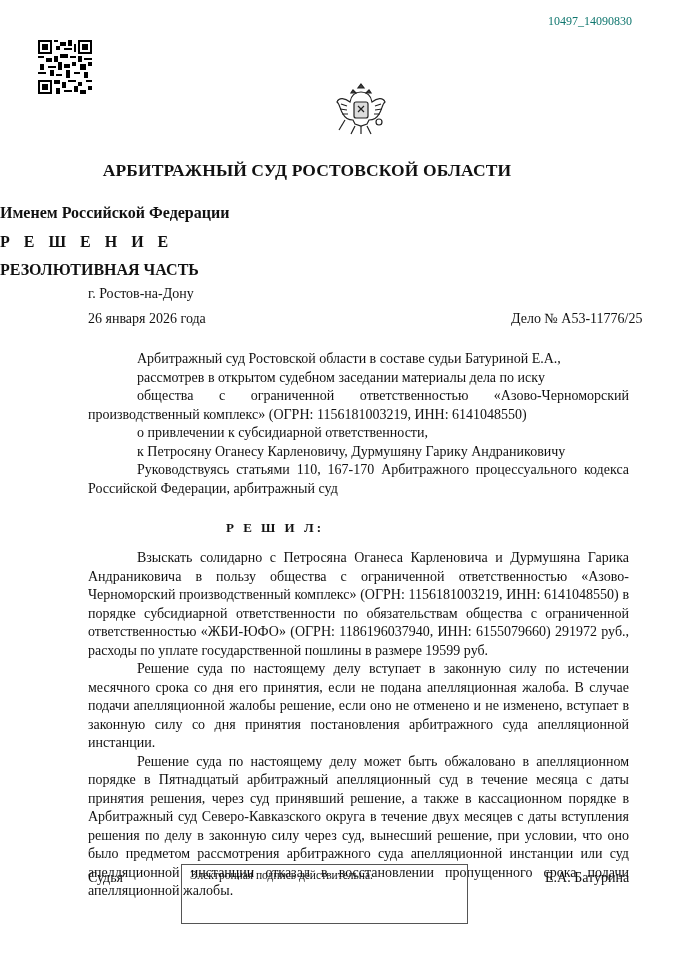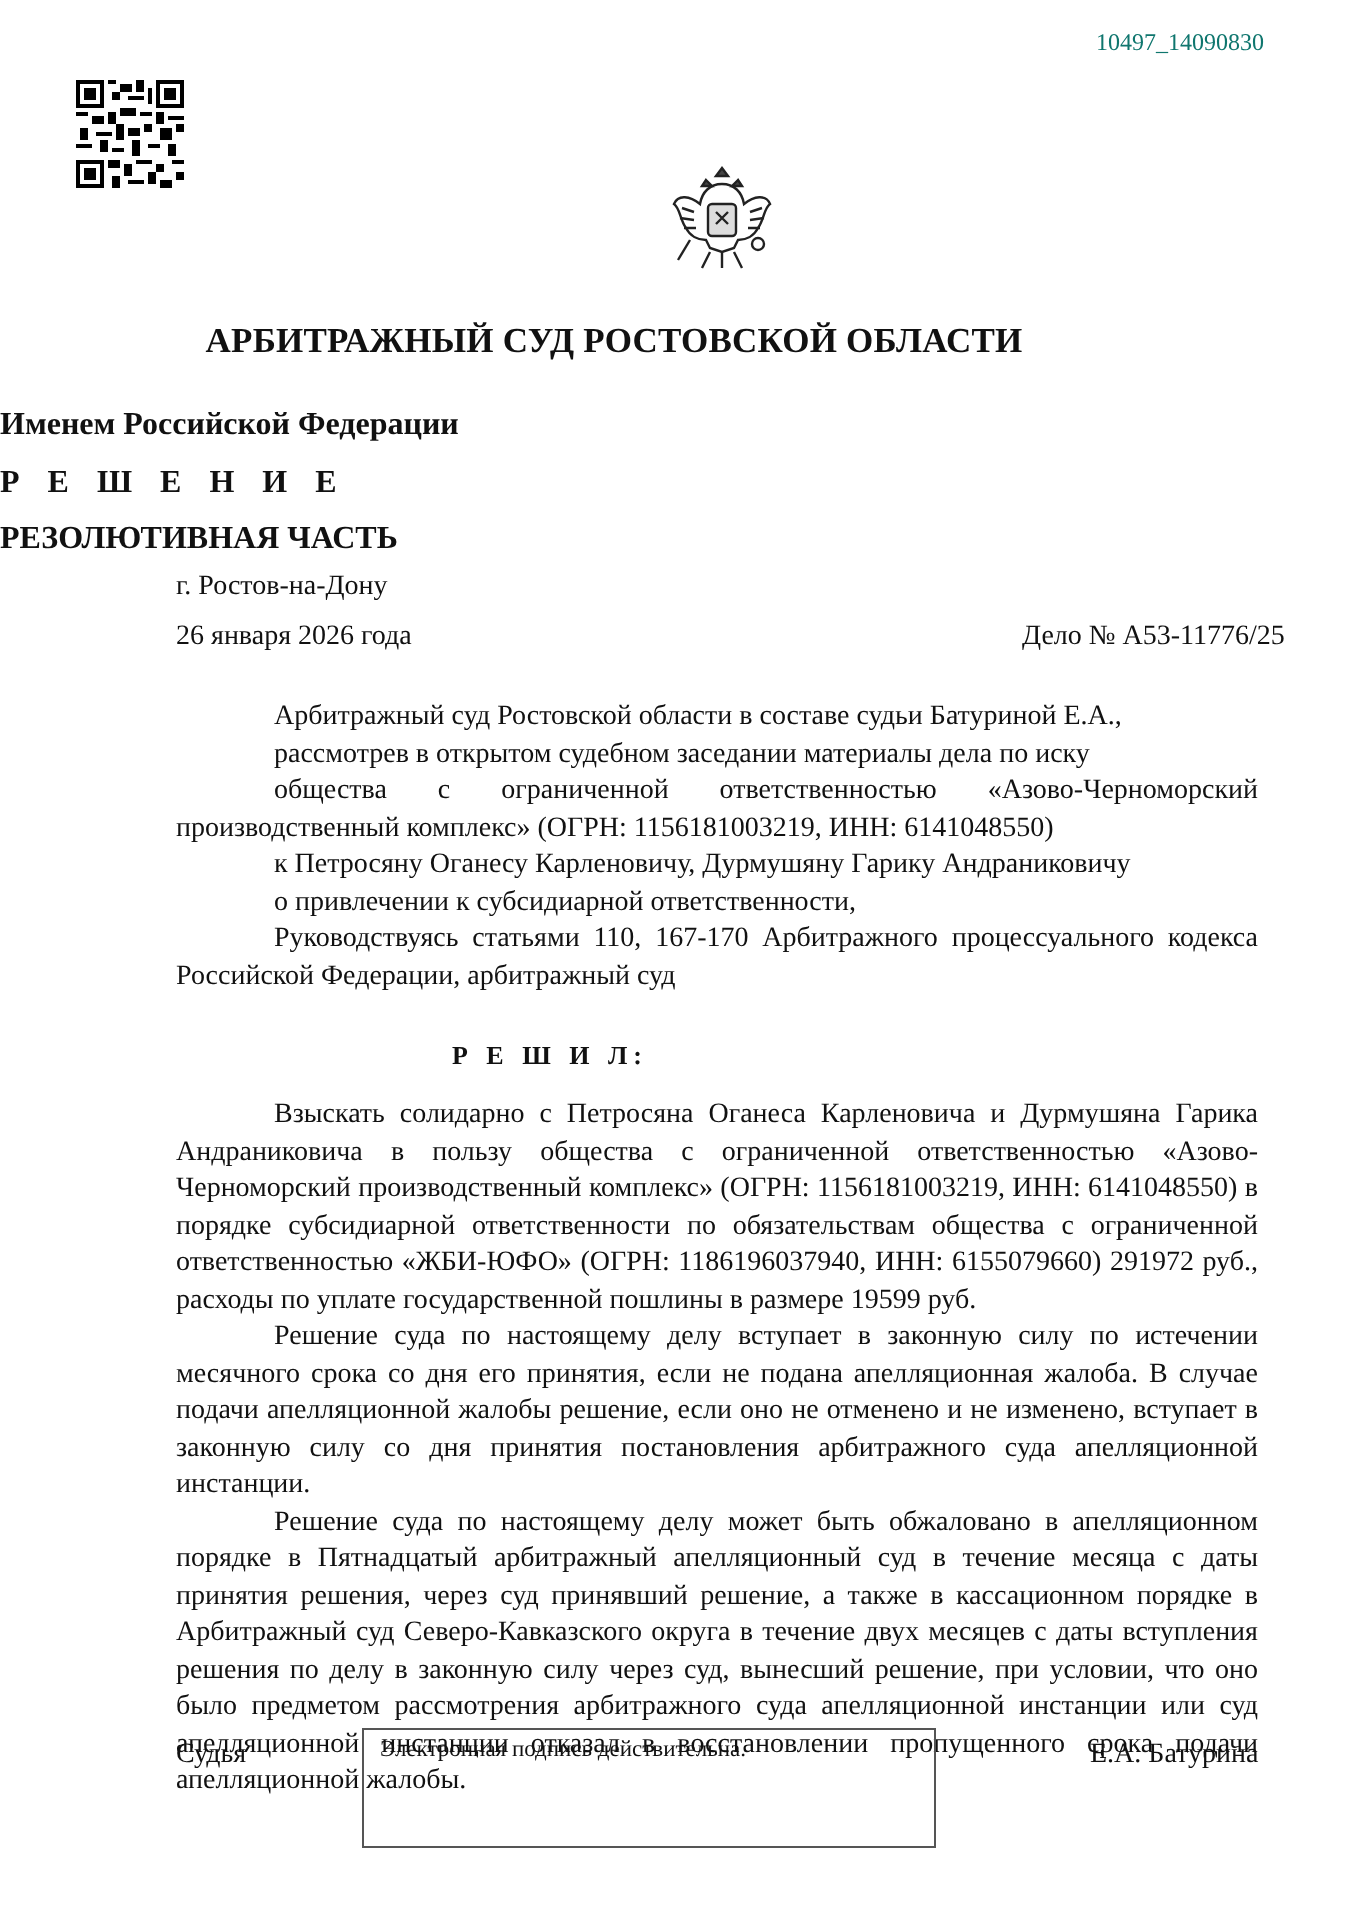--- a/index.html
+++ b/index.html
@@ -110,22 +110,22 @@
 <div class="abs h2 rez">РЕЗОЛЮТИВНАЯ ЧАСТЬ</div>
 
 <div class="abs city">г. Ростов-на-Дону</div>
 <div class="abs date">26 января 2026 года</div>
 <div class="abs case">Дело № А53-11776/25</div>
 
 <div class="abs body intro">
   <p class="p">Арбитражный суд Ростовской области в составе судьи Батуриной Е.А.,</p>
   <p class="p">рассмотрев в открытом судебном заседании материалы дела по иску</p>
   <p class="p">общества с ограниченной ответственностью «Азово-Черноморский производственный комплекс» (ОГРН: 1156181003219, ИНН: 6141048550)</p>
+  <p class="p">о привлечении к субсидиарной ответственности,</p>
   <p class="p">к Петросяну Оганесу Карленовичу, Дурмушяну Гарику Андраниковичу</p>
-  <p class="p">о привлечении к субсидиарной ответственности,</p>
   <p class="p">Руководствуясь статьями 110, 167-170 Арбитражного процессуального кодекса Российской Федерации, арбитражный суд</p>
 </div>
 
 <div class="abs reshil">Р Е Ш И Л:</div>
 
 <div class="abs body main">
   <p class="p">Взыскать солидарно с Петросяна Оганеса Карленовича и Дурмушяна Гарика Андраниковича в пользу общества с ограниченной ответственностью «Азово-Черноморский производственный комплекс» (ОГРН: 1156181003219, ИНН: 6141048550) в порядке субсидиарной ответственности по обязательствам общества с ограниченной ответственностью «ЖБИ-ЮФО» (ОГРН: 1186196037940, ИНН: 6155079660) 291972 руб., расходы по уплате государственной пошлины в размере 19599 руб.</p>
   <p class="p">Решение суда по настоящему делу вступает в законную силу по истечении месячного срока со дня его принятия, если не подана апелляционная жалоба. В случае подачи апелляционной жалобы решение, если оно не отменено и не изменено, вступает в законную силу со дня принятия постановления арбитражного суда апелляционной инстанции.</p>
   <p class="p">Решение суда по настоящему делу может быть обжаловано в апелляционном порядке в Пятнадцатый арбитражный апелляционный суд в течение месяца с даты принятия решения, через суд принявший решение, а также в кассационном порядке в Арбитражный суд Северо-Кавказского округа в течение двух месяцев с даты вступления решения по делу в законную силу через суд, вынесший решение, при условии, что оно было предметом рассмотрения арбитражного суда апелляционной инстанции или суд апелляционной инстанции отказал в восстановлении пропущенного срока подачи апелляционной жалобы.</p>
 </div>

